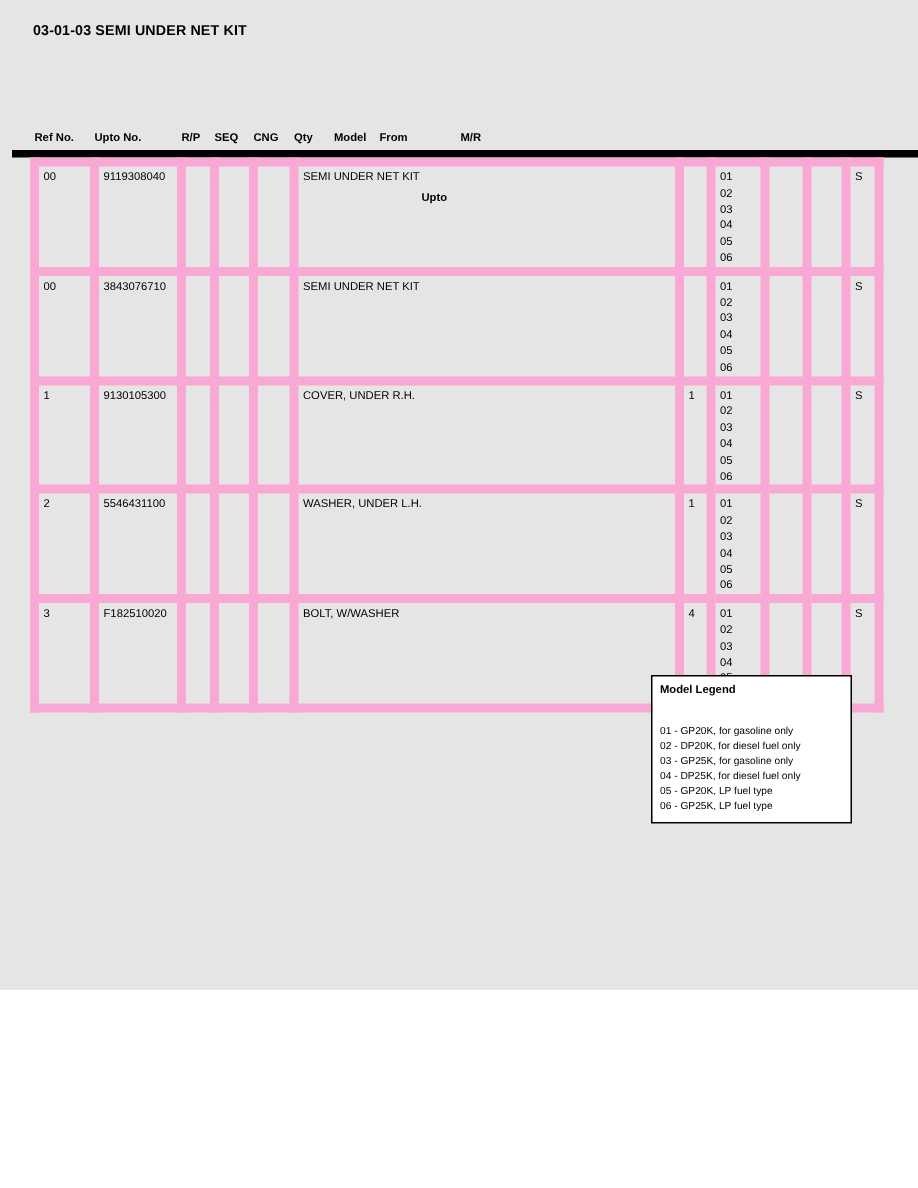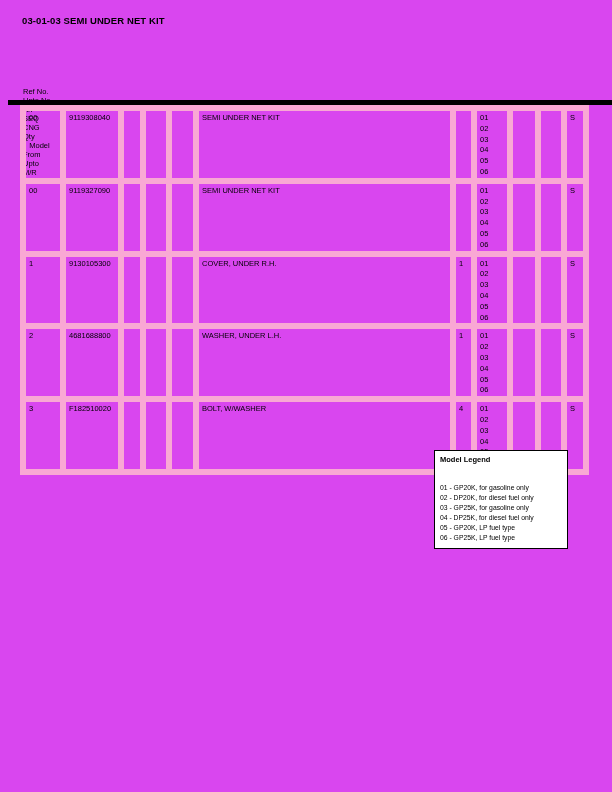--- a/index.html
+++ b/index.html
@@ -1,21 +1,21 @@
 <!DOCTYPE html>
 <html><head>
 <meta charset="utf-8">
 <style>
   * { margin: 0; padding: 0; box-sizing: border-box; }
   html, body { background: #ffffff; }
   .page {
     position: relative;
     width: 612px;
-    height: 792px;
-    background: #d946ef;
+    height: 660px;
+    background: #e5e5e5;
     font-family: "Liberation Sans", sans-serif;
     color: #000000;
     overflow: hidden;
     margin: 0 auto;
   }
   .doc-title {
     position: absolute;
     left: 22px;
     top: 15px;
     font-size: 9.5px;
@@ -31,34 +31,33 @@
     font-weight: bold;
     letter-spacing: 0.05px;
   }
   .header-row {
     position: absolute;
     left: 20px;
     top: 87px;
     width: 563px;
     display: flex;
     font-size: 7.5px;
-    font-weight: normal;
-    flex-direction: column;
+    font-weight: bold;
   }
   .header-row .h { padding-left: 3px; overflow: hidden; white-space: nowrap; }
   .w-ref   { width: 40px; }
   .w-part  { width: 58px; }
   .w-rp    { width: 22px; }
   .w-seq   { width: 26px; }
   .w-cng   { width: 27px; }
   .w-desc  { width: 257px; }
   .w-qty   { width: 21px; }
   .w-model { width: 36px; text-align: center; }
   .w-from  { width: 28px; }
-  .w-upto  { width: 26px; }
+  .w-upto  { width: 26px; margin-top: 40px; }
   .w-mr    { width: 22px; }
   .thick-rule {
     position: absolute;
     left: 8px;
     top: 100px;
     width: 604px;
     height: 5px;
     background: #000000;
   }
   table.parts {
@@ -152,21 +151,21 @@
 03
 04
 05
 06</td>
         <td></td>
         <td></td>
         <td>S</td>
       </tr>
       <tr>
         <td>00</td>
-        <td>9119327090</td>
+        <td>3843076710</td>
         <td></td>
         <td></td>
         <td></td>
         <td>SEMI UNDER NET KIT</td>
         <td></td>
         <td class="model-cell">01
 02
 03
 04
 05
@@ -188,21 +187,21 @@
 03
 04
 05
 06</td>
         <td></td>
         <td></td>
         <td>S</td>
       </tr>
       <tr>
         <td>2</td>
-        <td>4681688800</td>
+        <td>5546431100</td>
         <td></td>
         <td></td>
         <td></td>
         <td>WASHER, UNDER L.H.</td>
         <td>1</td>
         <td class="model-cell">01
 02
 03
 04
 05

